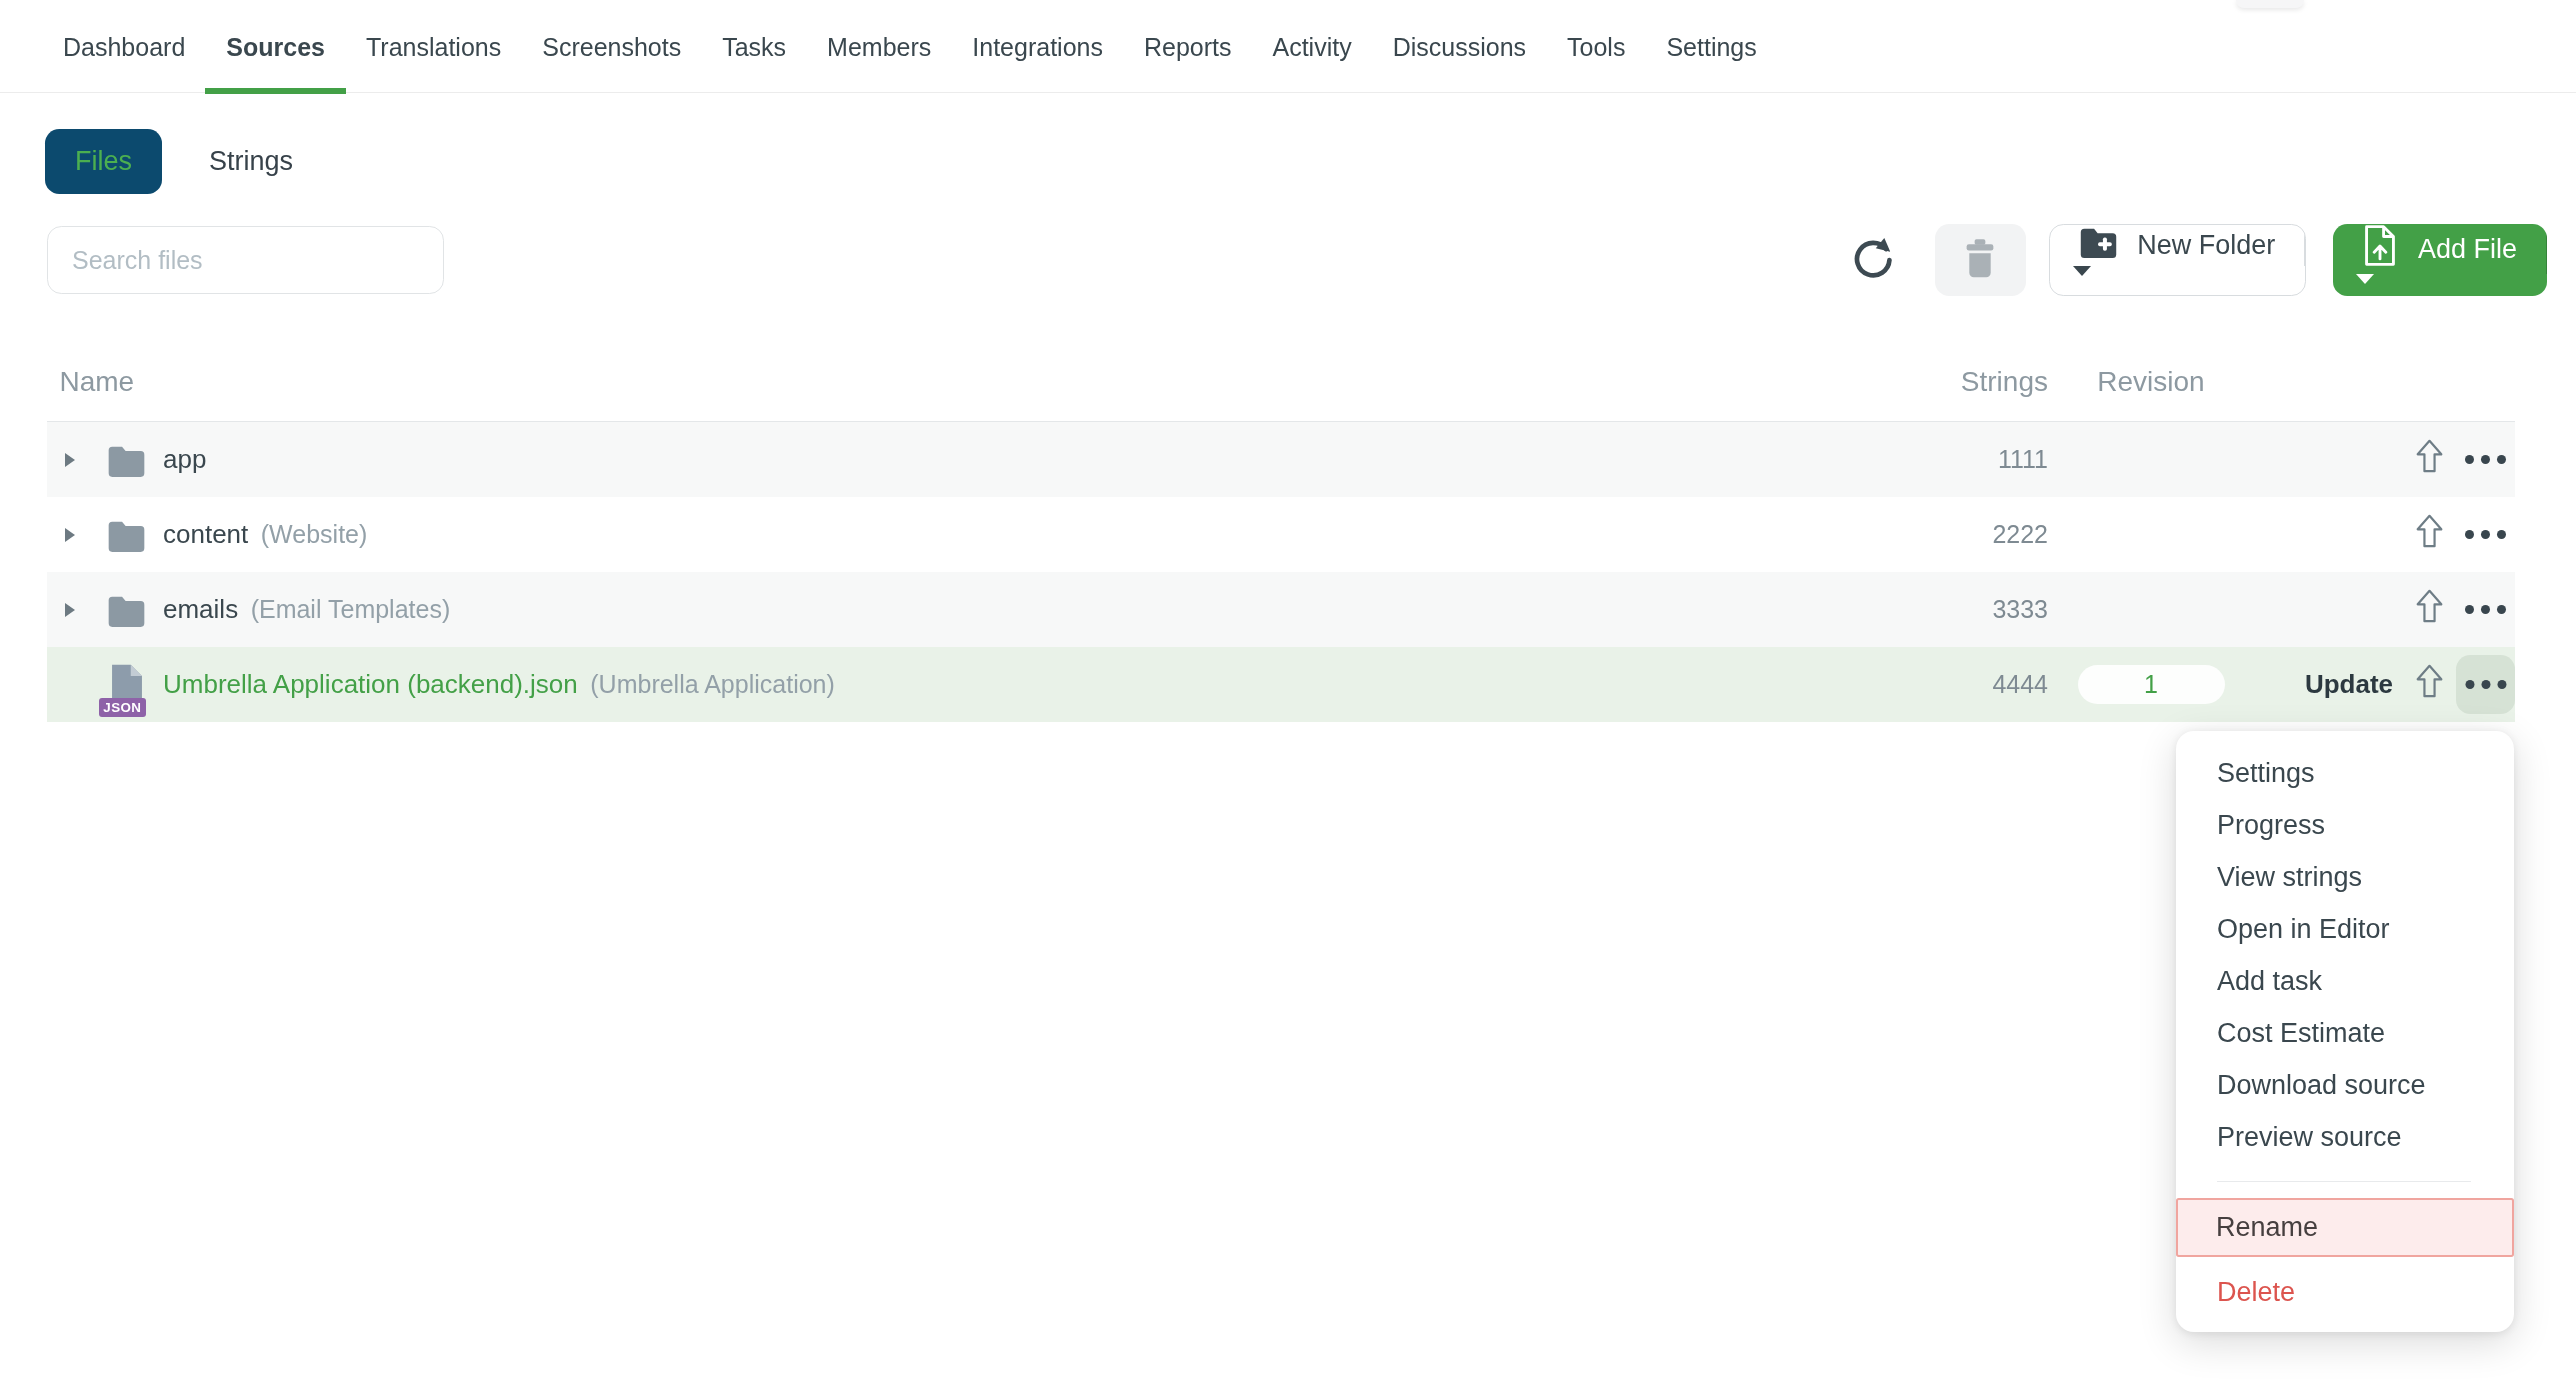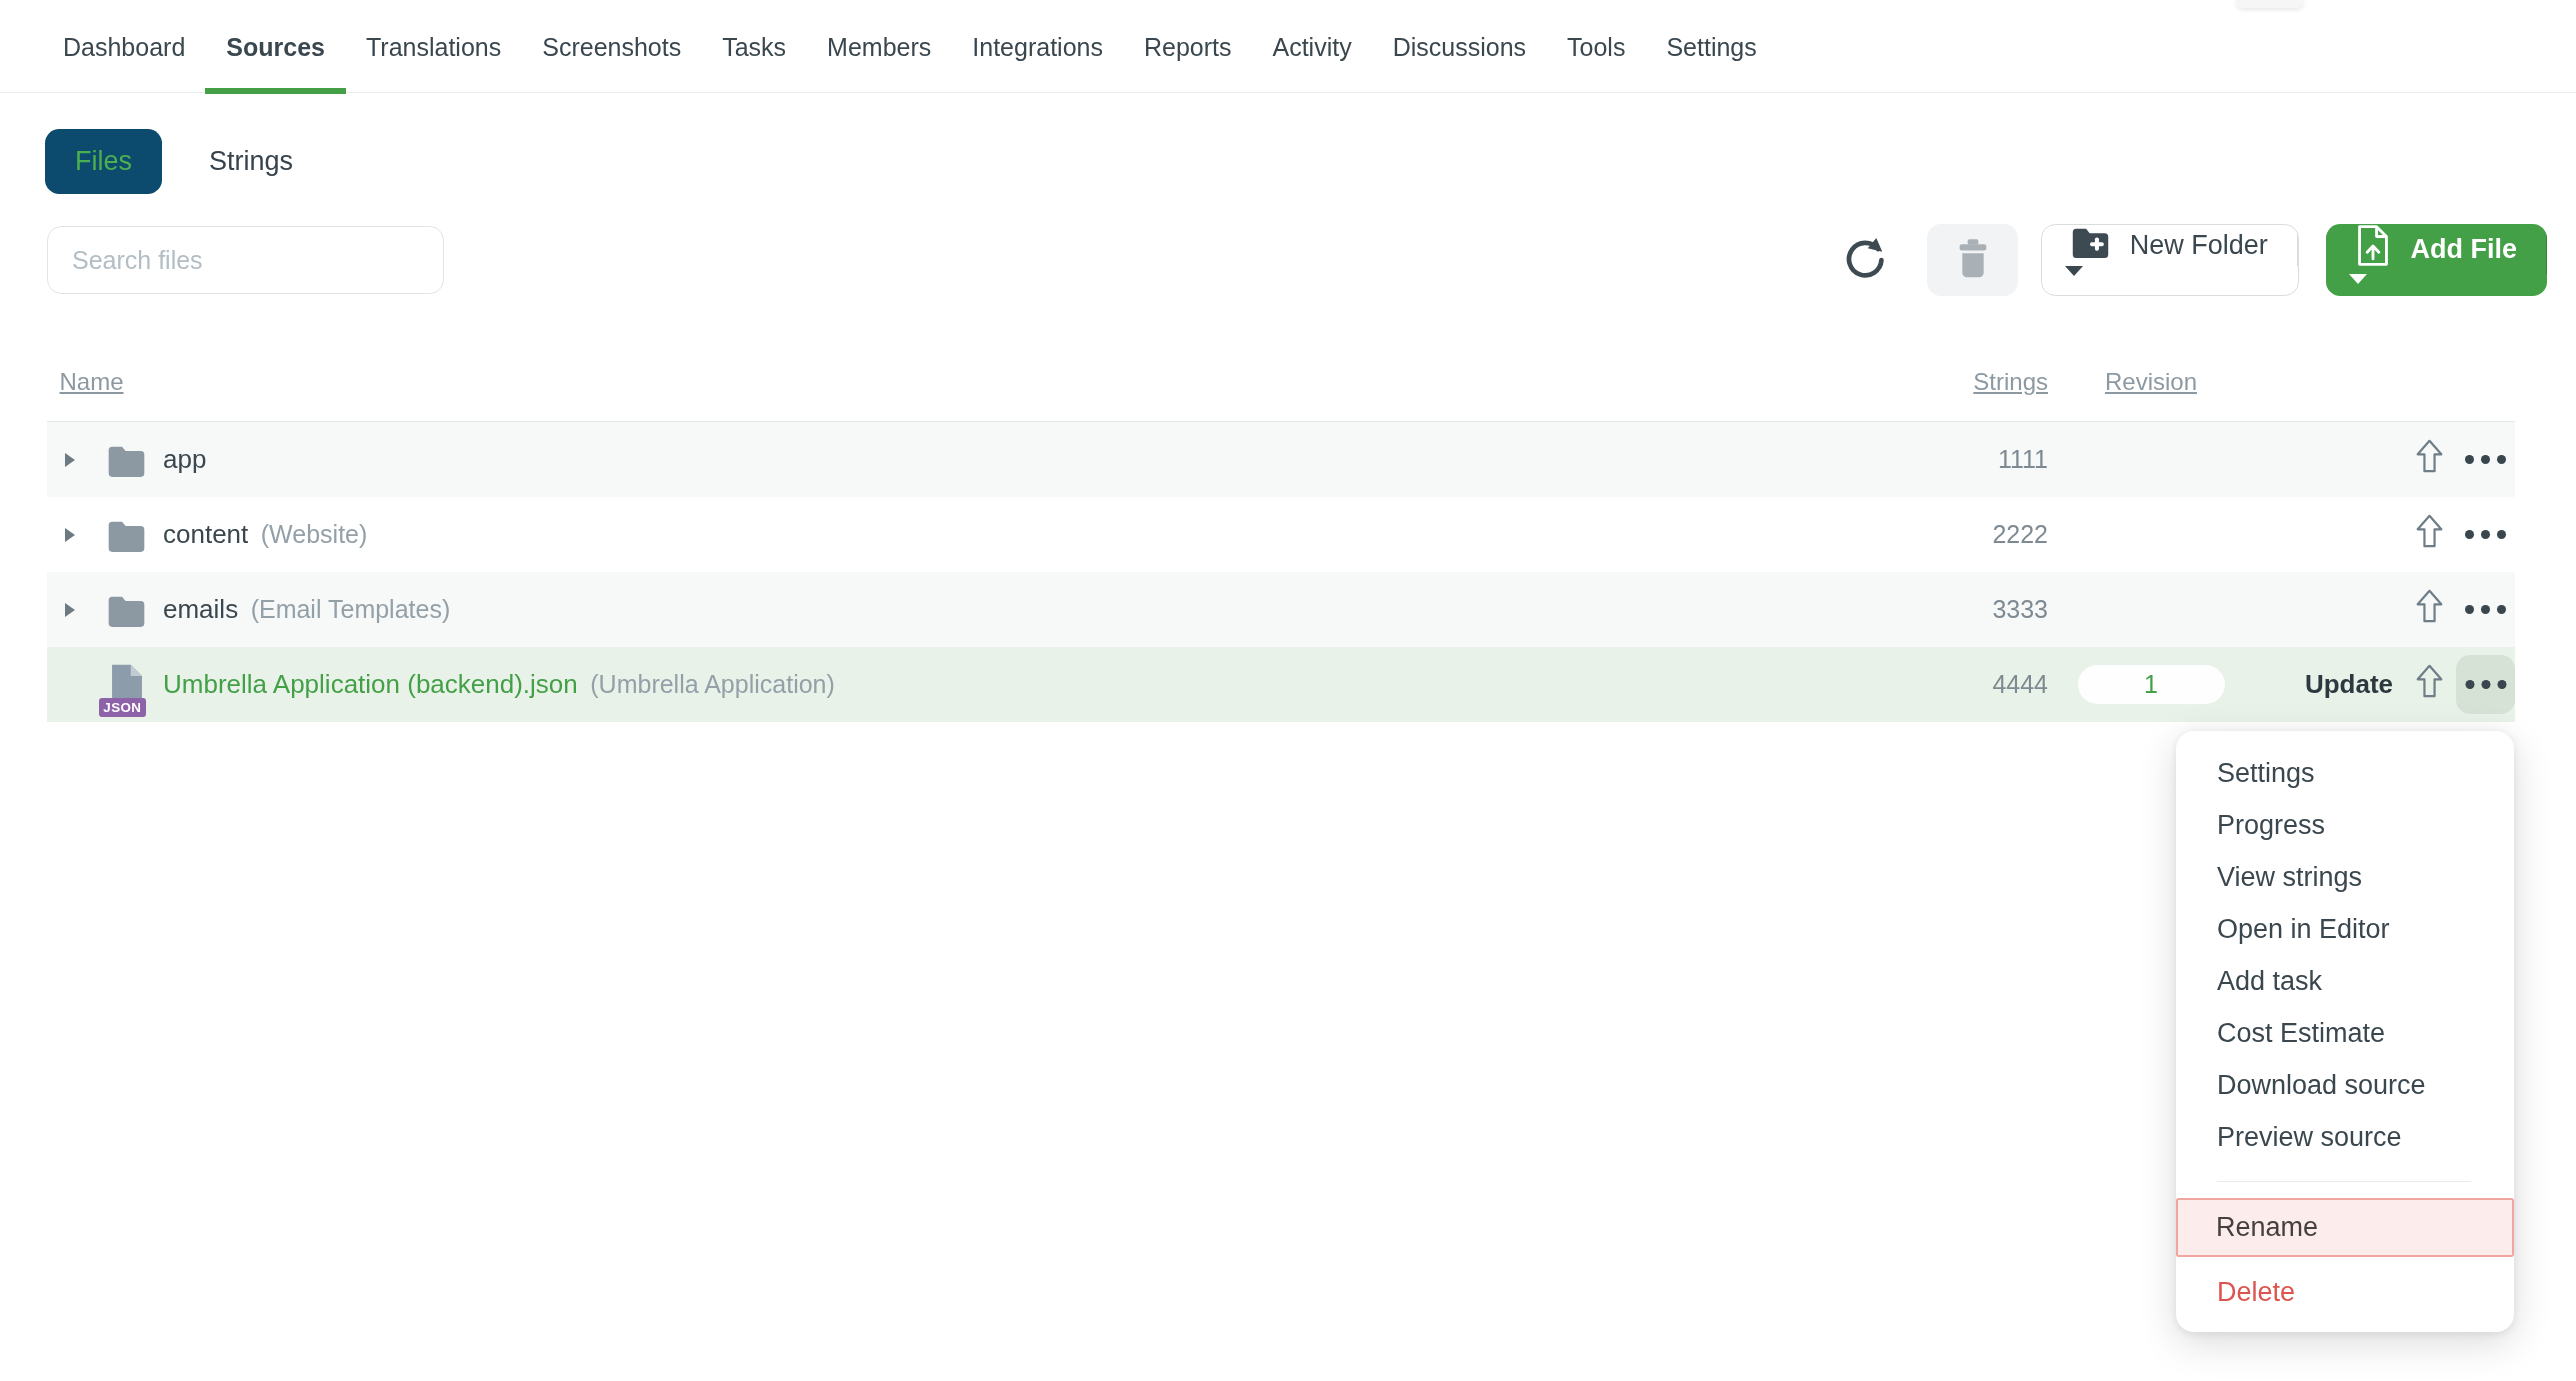--- a/index.html
+++ b/index.html
@@ -59,39 +59,39 @@
   .split-btn { display:flex; height:72px; border-radius:14.3px; overflow:hidden;flex-direction:column; }
   .split-btn.outline { border:1.8px solid #d8dcdf; background:#fff; color:#3a474e; }
   .split-btn.outline .split-main { border-right:1.8px solid #d8dcdf; }
   .split-btn.green { background:#43a047; color:#fff; margin-left:27px; }
   .split-btn.green .split-main { border-right:1.8px solid rgba(0,0,0,0.18); }
   .split-main {
     display:flex; align-items:center; gap:19.7px; padding:0 29px;
     font-size:27px; cursor:pointer; background:transparent; border:none;
     color:inherit; font-family:inherit;
   }
-  .split-btn.green .split-main { font-weight:bold; }
+  .split-btn.green .split-main { font-weight:normal; }
   .split-caret {
     width:64px; display:flex; align-items:center; justify-content:center;
     cursor:pointer; background:transparent; border:none; color:inherit;
   }
   .caret-down {
     width:0; height:0;
     border-left:9px solid transparent; border-right:9px solid transparent;
     border-top:10.7px solid currentColor;
   }
 
   
   .files-table { margin:47px 61px 0 47px; }
   .tgrid {
     display:grid;
     grid-template-columns:1fr 134px 206px 148px 54px 59px;
     align-items:center;
   }
-  .thead { height:79px; border-bottom:1.8px solid #e4e7e9; color:#8d99a1; font-size:24px;text-decoration:underline; }
+  .thead { height:79px; border-bottom:1.8px solid #e4e7e9; color:#8d99a1; font-size:28px; }
   .th-name { padding-left:12.5px; }
   .th-strings { text-align:right; }
   .th-revision { text-align:center; }
   .trow { height:75px; font-size:26px; }
   .trow.shade { background:#f7f8f8; }
   .trow.selected { background:#e9f2e8; }
   .cell-name { display:flex; align-items:center; padding-left:18px; min-width:0; }
   .caret-slot { width:41px; display:flex; align-items:center; }
   .tri {
     width:0; height:0;

